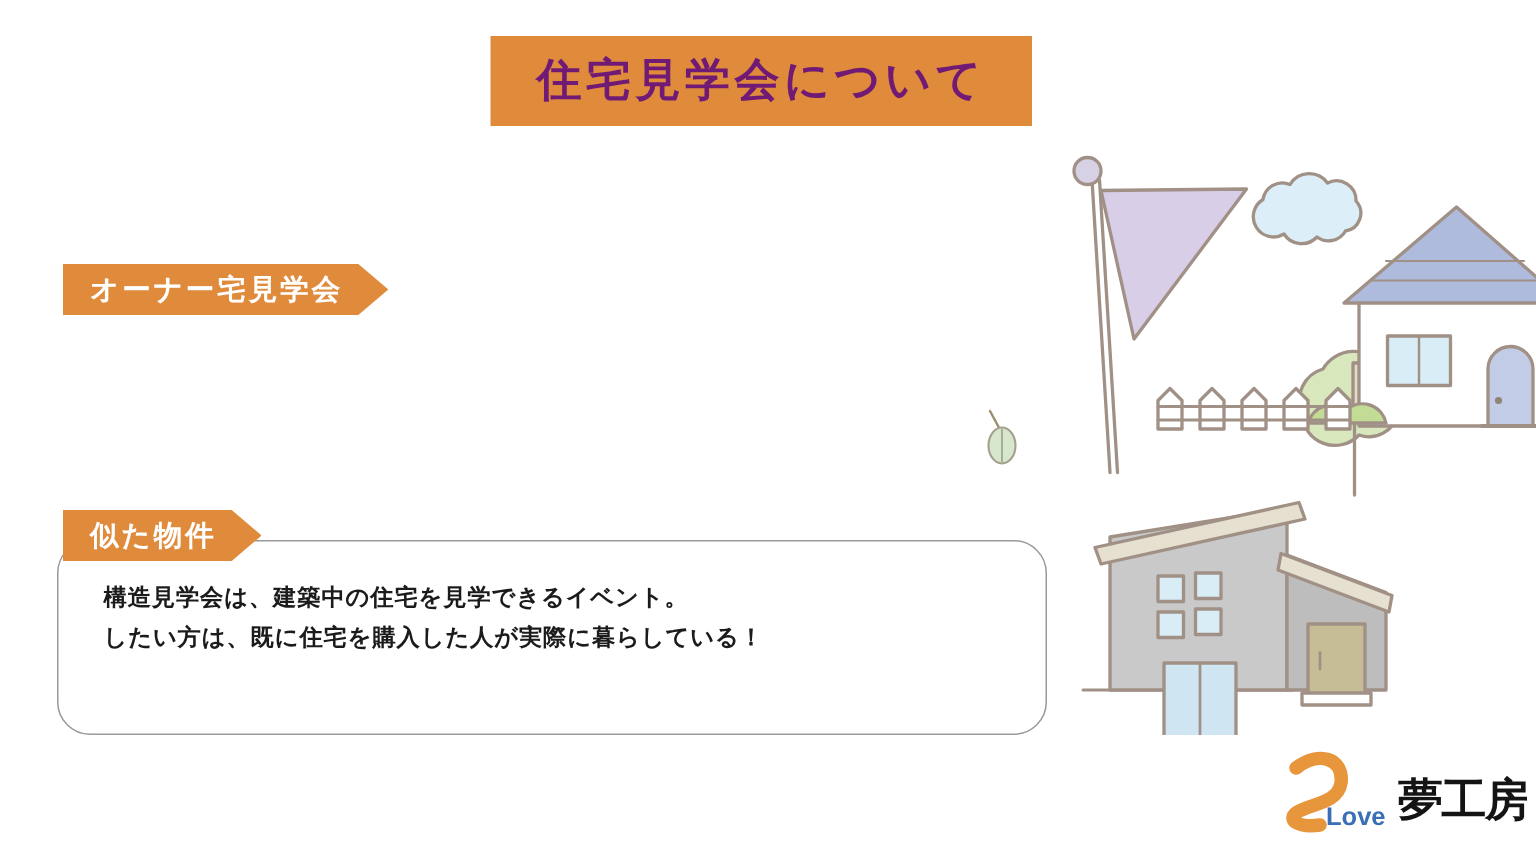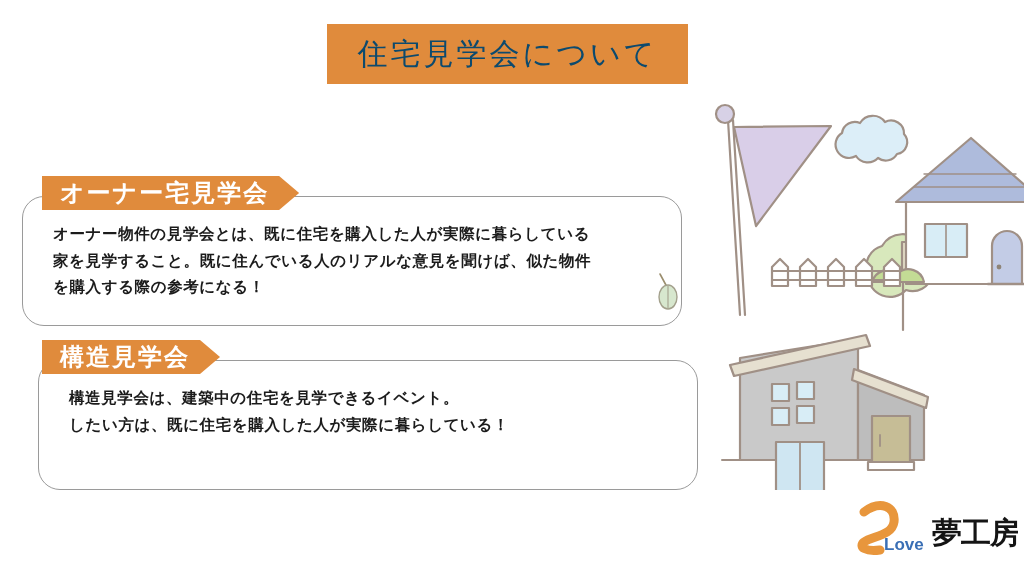--- a/index.html
+++ b/index.html
@@ -11,21 +11,21 @@
   }
   .slide{position:relative;width:1024px;height:571px;background:#fff;}
 
   
   .title-banner{
     position:absolute;left:327px;top:24px;width:361px;height:60px;
     background:#E08B3C;
     display:flex;align-items:center;justify-content:center;
   }
   .title-banner .title-text{
-    color:#0c4a6e;font-size:30px;font-weight:400;letter-spacing:3px;
+    color:#701a75;font-size:30px;font-weight:700;letter-spacing:3px;
     white-space:nowrap;line-height:1;
   }
 
   
   .box{
     position:absolute;
     border:1.6px solid #9a9a9a;
     border-radius:22px;
     background:#ffffff;
     box-sizing:border-box;
@@ -39,21 +39,21 @@
     font-weight:700;letter-spacing:.6px;
   }
   .box-body .ln{display:block;white-space:nowrap;}
 
   
   .ribbon{
     position:absolute;height:34px;
     background:#E08B3C;
     display:flex;align-items:center;
     padding-left:18px;padding-right:30px;
-    color:#fff;font-size:24px;font-weight:700;letter-spacing:2px;
+    color:#fff;font-size:19px;font-weight:700;letter-spacing:2px;
     white-space:nowrap;
     -webkit-clip-path:polygon(0 0, calc(100% - 20px) 0, 100% 50%, calc(100% - 20px) 100%, 0 100%);
     clip-path:polygon(0 0, calc(100% - 20px) 0, 100% 50%, calc(100% - 20px) 100%, 0 100%);
   }
   #ribbon1{left:42px;top:176px;}
   #ribbon2{left:42px;top:340px;}
 
   
   .leaf-deco{position:absolute;left:648px;top:270px;width:34px;height:42px;}
 
@@ -67,44 +67,37 @@
 </style>
 </head>
 <body>
 
 <div class="slide">
 
   <div class="title-banner">
     <span class="title-text">住宅見学会について</span>
   </div>
 
-  <div class="box" id="box1">
-    <div class="box-body">
-      <span class="ln">オーナー物件の見学会とは、既に住宅を購入した人が実際に暮らしている</span>
-      <span class="ln">家を見学すること。既に住んでいる人のリアルな意見を聞けば、似た物件</span>
-      <span class="ln">を購入する際の参考になる！</span>
-    </div>
-  </div>
   <div class="ribbon" id="ribbon1">オーナー宅見学会</div>
 
   <div class="leaf-deco">
     <svg width="34" height="42" viewBox="0 0 34 42">
       <path d="M12 4 L19 17" stroke="#9B8E6E" stroke-width="1.6" fill="none" stroke-linecap="round"></path>
       <ellipse cx="20" cy="27" rx="9" ry="12" fill="#D7E7CE" stroke="#A3A08C" stroke-width="1.4"></ellipse>
       <path d="M20 16 L20 38" stroke="#A3A08C" stroke-width="1.1" fill="none"></path>
     </svg>
   </div>
 
   <div class="box" id="box2">
     <div class="box-body">
       <span class="ln">構造見学会は、建築中の住宅を見学できるイベント。</span>
       <span class="ln">したい方は、既に住宅を購入した人が実際に暮らしている！</span>
     </div>
   </div>
-  <div class="ribbon" id="ribbon2">構造見学会</div>
+  <div class="ribbon" id="ribbon2">似た物件</div>
 
   <div class="illus">
     <svg width="324" height="400" viewBox="0 0 324 400">
       <g stroke="#A09086" stroke-width="2.2" fill="none" stroke-linejoin="round" stroke-linecap="round">
 
         <g>
           <path d="M28 30 L40 225" fill="none"></path>
           <path d="M33 30 L45 225" fill="none"></path>
           <circle cx="25" cy="24" r="9" fill="#D7D1E6"></circle>
           <path d="M34 37 L131 36 L56 136 Z" fill="#D9CEE8"></path>

